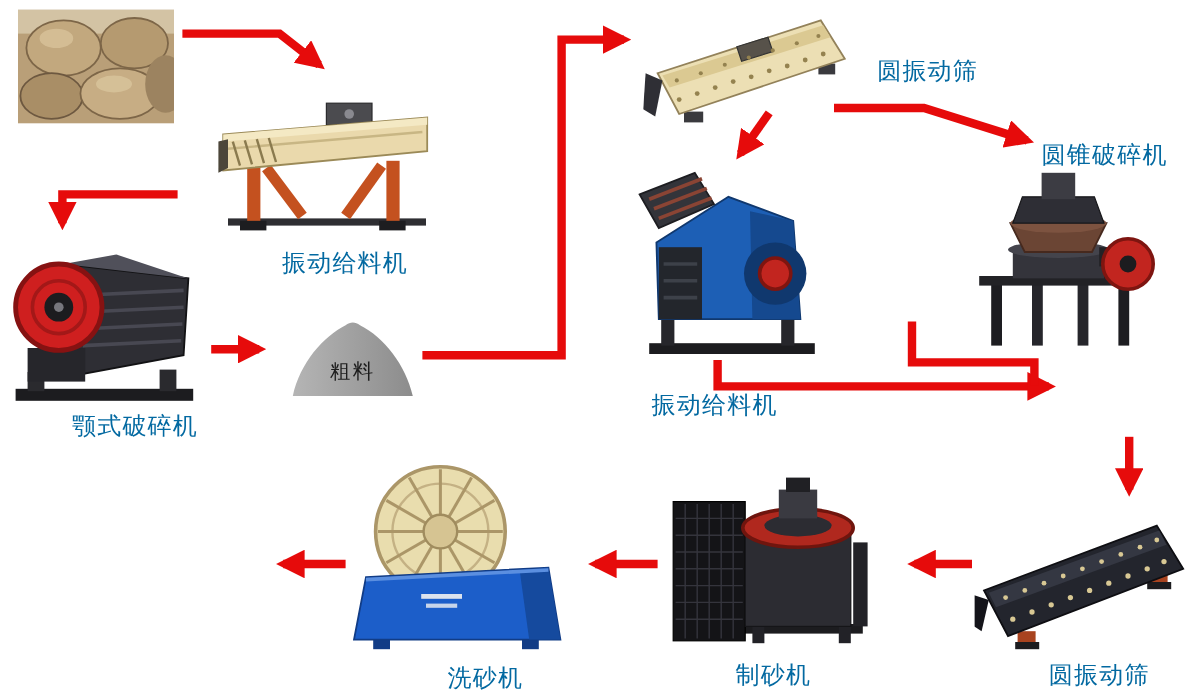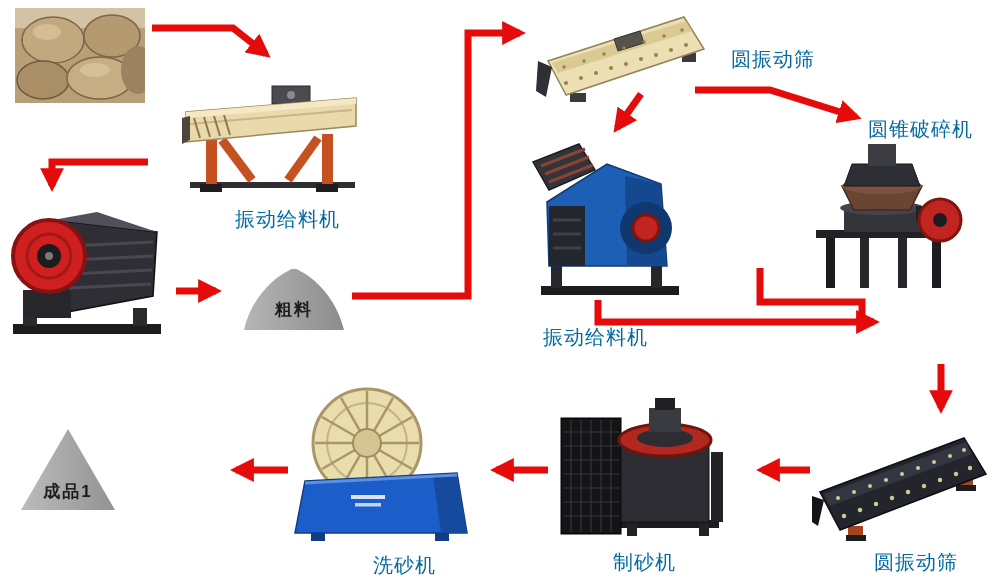--- a/index.html
+++ b/index.html
@@ -3,21 +3,21 @@
 <meta charset="utf-8">
 <style>
   *{margin:0;padding:0;box-sizing:border-box}
   html,body{background:#ffffff}
   body{font-family:"Liberation Sans","DejaVu Sans",sans-serif}
   .canvas{position:relative;width:1000px;height:582px;background:#ffffff;overflow:hidden}
   .arrows{position:absolute;left:0;top:0;width:1000px;height:582px;z-index:3;pointer-events:none}
   .node{position:absolute;z-index:2}
   .node svg{display:block;width:100%;height:100%}
   .lbl{position:absolute;z-index:4;font-size:20px;color:#0369a1;text-align:right;letter-spacing:1px;white-space:nowrap}
-  .pile-lbl{position:absolute;z-index:4;width:100%;text-align:center;font-weight:700;font-size:17px;color:#1c1c1c;letter-spacing:2px}
+  .pile-lbl{position:absolute;z-index:4;width:100%;text-align:center;font-weight:400;font-size:17px;color:#1c1c1c;letter-spacing:2px}
 </style>
 </head>
 <body>
 
 <div class="canvas">
 
   <svg class="arrows" viewBox="0 0 1000 582">
     <defs>
       <marker id="ah" viewBox="0 0 10 10" refX="7.5" refY="5" markerWidth="3.4" markerHeight="3.4" orient="auto">
         <path d="M0,0 L10,5 L0,10 Z" fill="#e60b0b"></path>
@@ -87,20 +87,21 @@
       <line x1="66" y1="62" x2="148" y2="58" stroke="#484852" stroke-width="3"></line>
       <line x1="66" y1="76" x2="147" y2="72" stroke="#484852" stroke-width="3"></line>
       <line x1="64" y1="90" x2="146" y2="86" stroke="#484852" stroke-width="3"></line>
       <rect x="18" y="92" width="48" height="28" fill="#26262b"></rect>
       <circle cx="44" cy="58" r="36" fill="#cf1f1f" stroke="#861212" stroke-width="4"></circle>
       <circle cx="44" cy="58" r="22" fill="none" stroke="#a31818" stroke-width="3"></circle>
       <circle cx="44" cy="58" r="12" fill="#1c1c1f"></circle>
       <circle cx="44" cy="58" r="4" fill="#77777d"></circle>
     </svg>
   </div>
+  <div class="lbl" style="left:5px;top:342px;width:160px">颚式破碎机</div>
 
   <div class="node" style="left:240px;top:262px;width:108px;height:70px">
     <svg viewBox="0 0 108 70">
       <defs>
         <linearGradient id="pgA" x1="0" y1="0" x2="1" y2="0">
           <stop offset="0" stop-color="#b5b5b5"></stop>
             <stop offset="1" stop-color="#8c8c8c"></stop>
         </linearGradient>
       </defs>
       <path d="M4,68 C10,40 30,18 48,9 C52,6 56,6 60,9 C80,19 98,42 104,68 Z" fill="url(#pgA)"></path>
@@ -260,27 +261,15 @@
       <rect x="142" y="148" width="14" height="8" fill="#113c86"></rect>
       <polygon points="12,96 164,88 174,148 2,148" fill="#1c5ec9" stroke="#113c86" stroke-width="1.5"></polygon>
       <polygon points="140,90 164,88 174,148 148,148" fill="#154a9e"></polygon>
       <line x1="12" y1="98" x2="164" y2="90" stroke="#5b8fe0" stroke-width="3"></line>
       <rect x="58" y="110" width="34" height="4" fill="#f2f2f2" opacity="0.9"></rect>
       <rect x="62" y="118" width="26" height="3.5" fill="#f2f2f2" opacity="0.8"></rect>
     </svg>
   </div>
   <div class="lbl" style="left:336px;top:552px;width:100px">洗砂机</div>
 
-  <div class="node" style="left:18px;top:425px;width:100px;height:88px">
-    <svg viewBox="0 0 100 88">
-      <defs>
-        <linearGradient id="tgA" x1="0" y1="0" x2="1" y2="0">
-          <stop offset="0" stop-color="#bcbcbc"></stop>
-            <stop offset="1" stop-color="#929292"></stop>
-        </linearGradient>
-      </defs>
-      <polygon points="50,4 97,85 3,85" fill="url(#tgA)"></polygon>
-    </svg>
-    <div class="pile-lbl" style="top:55px">成品1</div>
-  </div>
 
 
 </div>
 
 </body></html>

